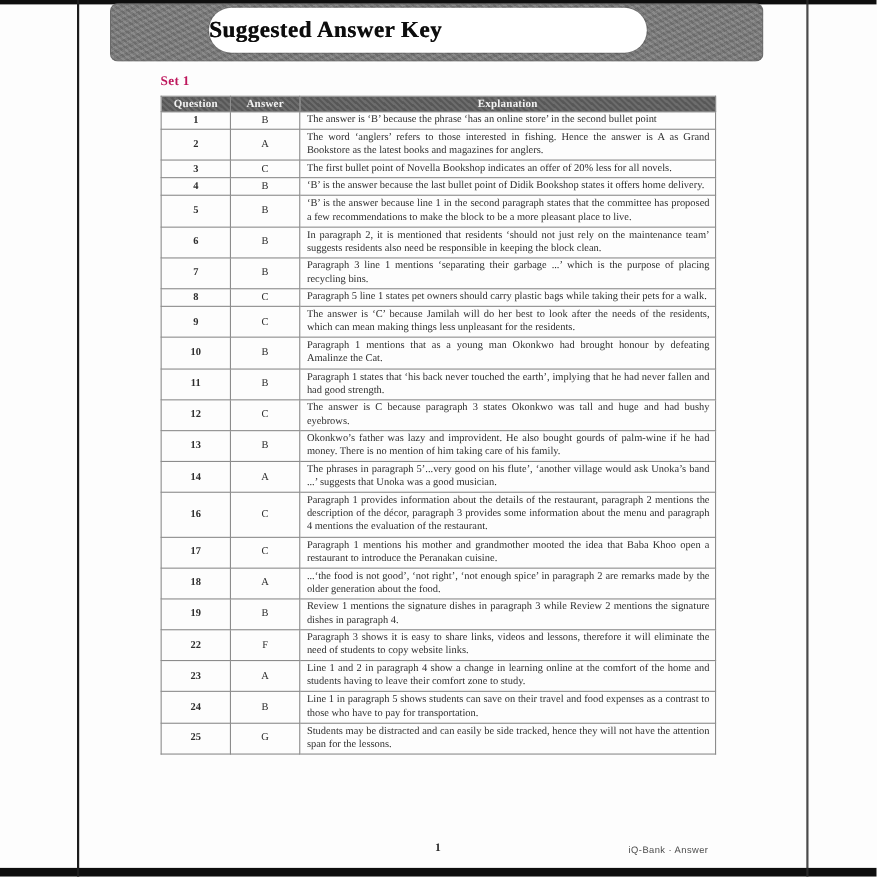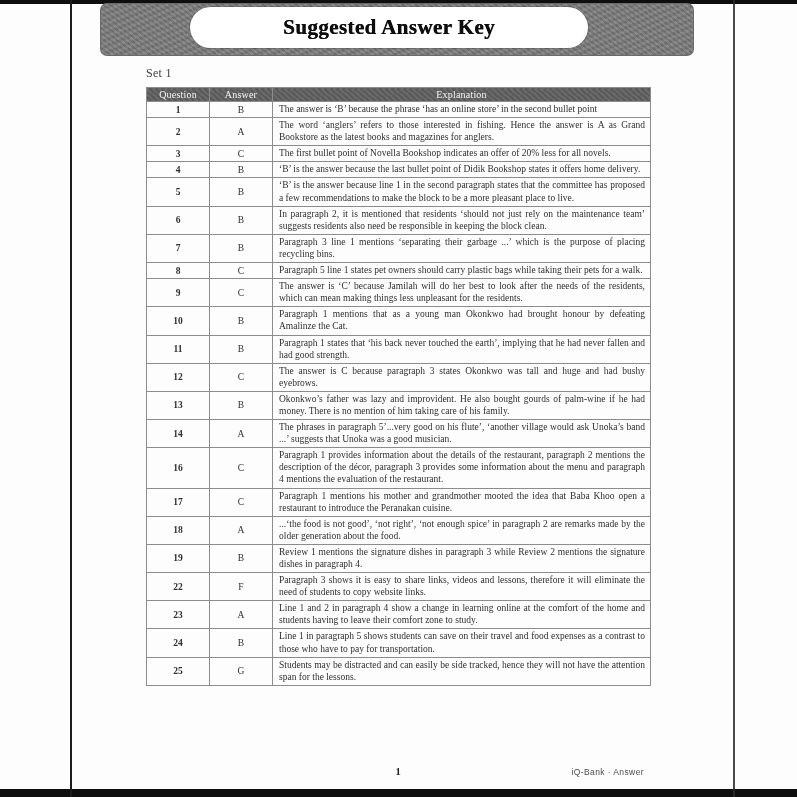--- a/index.html
+++ b/index.html
@@ -28,49 +28,49 @@
     background-color:#7b7b7b;
     background-image:
       repeating-linear-gradient(37deg, rgba(255,255,255,.07) 0 2px, rgba(0,0,0,.07) 2px 4px),
       repeating-linear-gradient(-23deg, rgba(255,255,255,.05) 0 3px, rgba(0,0,0,.06) 3px 6px);
     border-radius:7px;
     box-shadow: inset 0 0 0 1px #6a6a6a;
   }
   .pill {
     position:absolute; left:90px; top:4px; width:398px; height:41px;
     background:#ffffff; border-radius:21px;
-    display:flex; align-items:center; justify-content:center;
+    display:flex; align-items:center; justify-content:flex-start;
     box-shadow: 0 0 0 1px rgba(0,0,0,.12);
   }
   .page-title {
     font-size:21px; font-weight:bold; color:#0d0d0d;
     letter-spacing:.4px; text-shadow:.4px 0 0 #1a1a1a;
     white-space:nowrap;
   }
 
   
   .set-label {
     position:absolute; left:146px; top:66px;
-    font-size:12px; font-weight:normal; color:#404040;
+    font-size:12px; font-weight:bold; color:#be185d;
     letter-spacing:.3px;
   }
 
   
   .table-wrap { position:absolute; left:146px; top:87px; width:504px; }
   table.answer-key {
     width:100%; border-collapse:collapse; table-layout:fixed;
     border:1px solid #5f5f5f;
   }
   table.answer-key th, table.answer-key td {
     border:1px solid #8c8c8c;
   }
   table.answer-key th {
     background-color:#5e5e5e;
     background-image: repeating-linear-gradient(41deg, rgba(255,255,255,.09) 0 2px, rgba(0,0,0,.08) 2px 4px);
-    color:#f3f3f3; font-size:10px; font-weight:normal;
+    color:#f3f3f3; font-size:10px; font-weight:bold;
     padding:1px 4px; letter-spacing:.2px;margin-top:32px;
   }
   col.c-question { width:63px; }
   col.c-answer   { width:63px; }
   col.c-expl     { width:378px; }
   td { color:#2e2e2e; font-size:9.5px; line-height:12.1px; }
   td.q-cell { text-align:center; font-weight:bold; padding:1px 2px; }
   td.a-cell { text-align:center; padding:1px 2px; }
   td.e-cell { text-align:justify; padding:1px 5px 2px 6px;margin-left:24px; }
 

